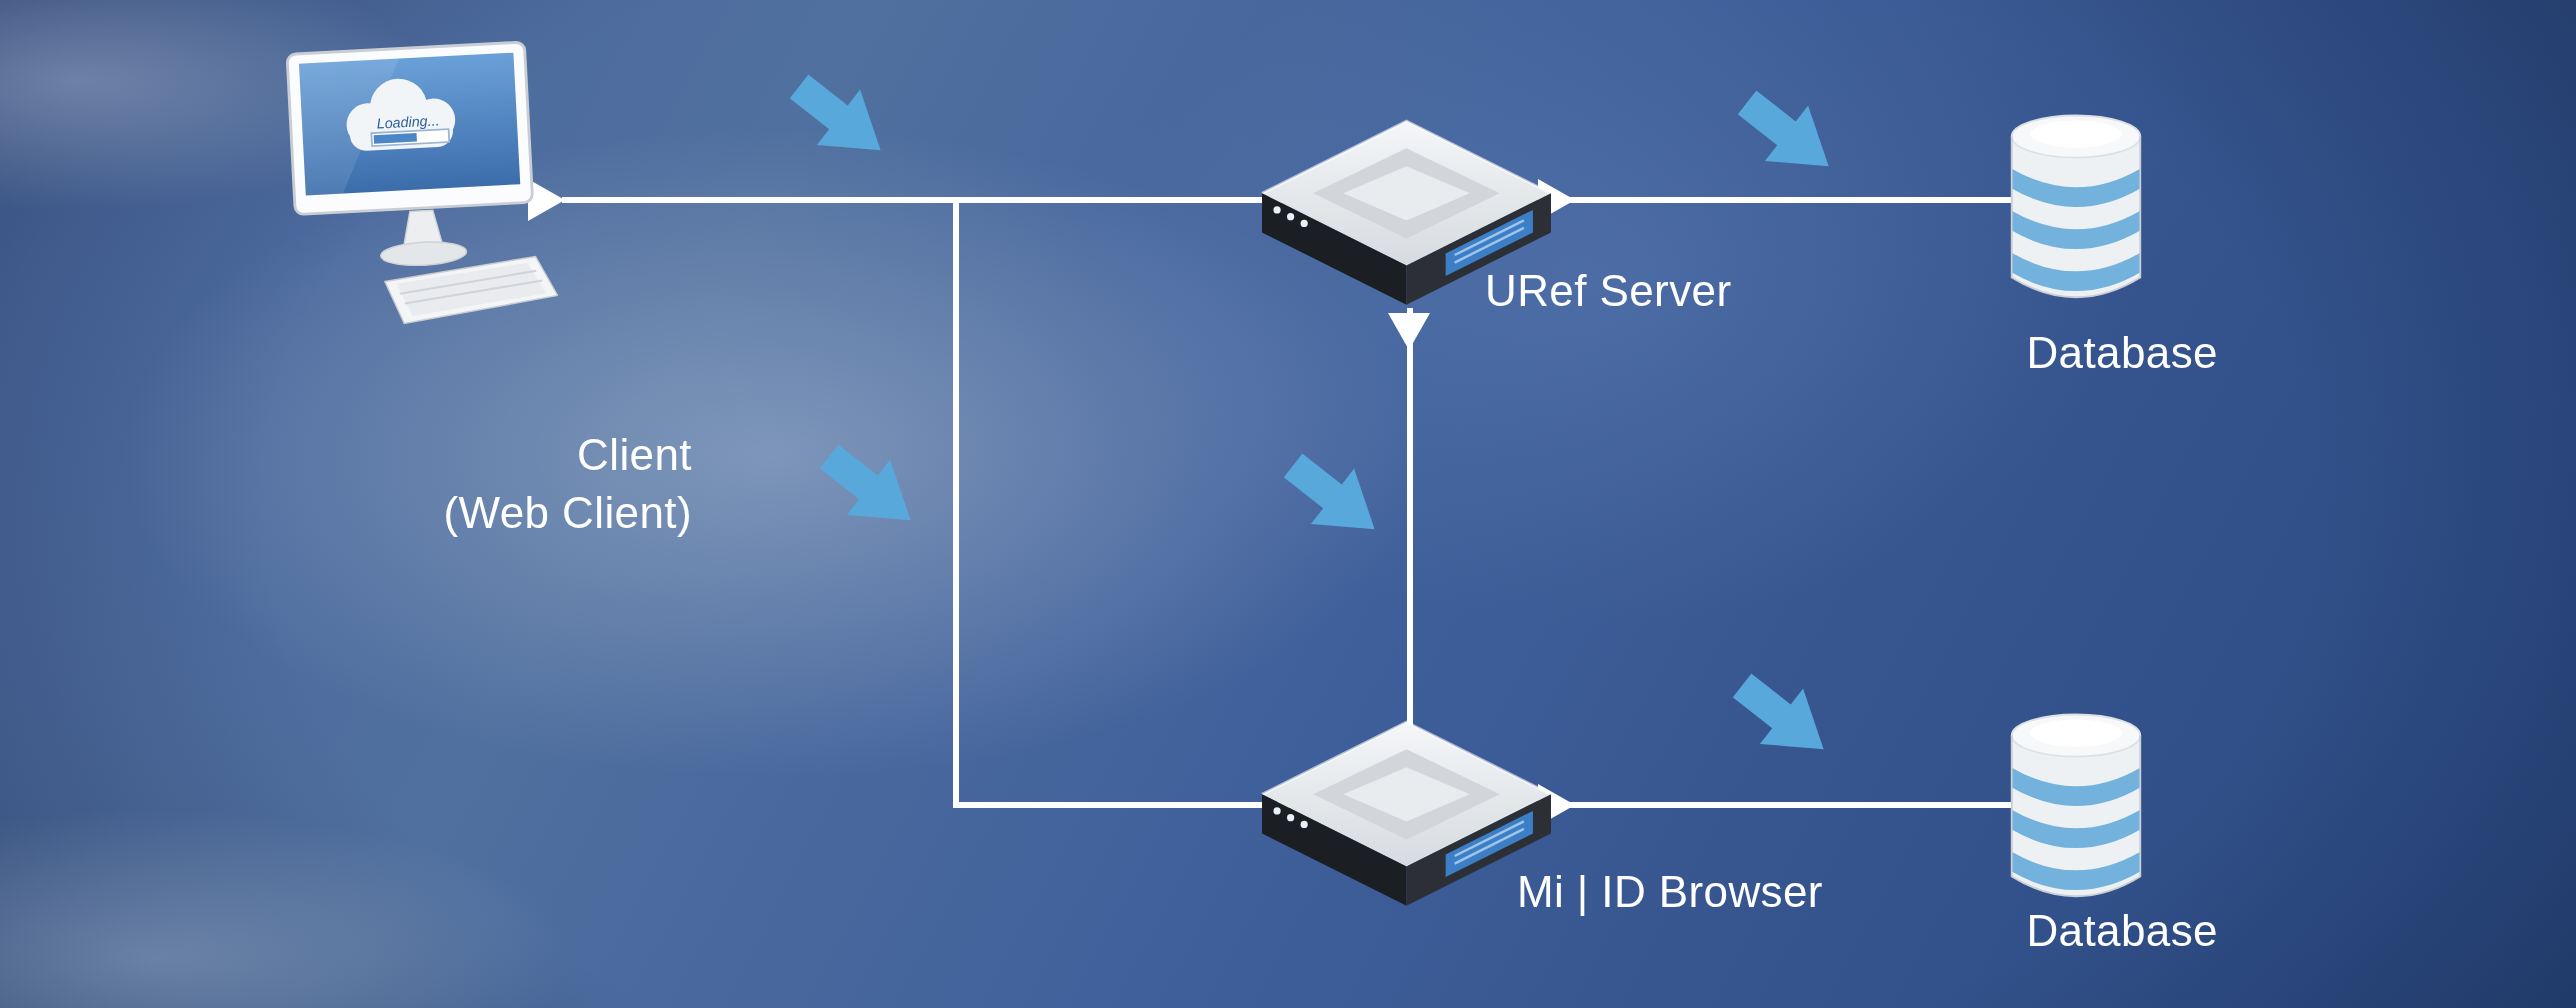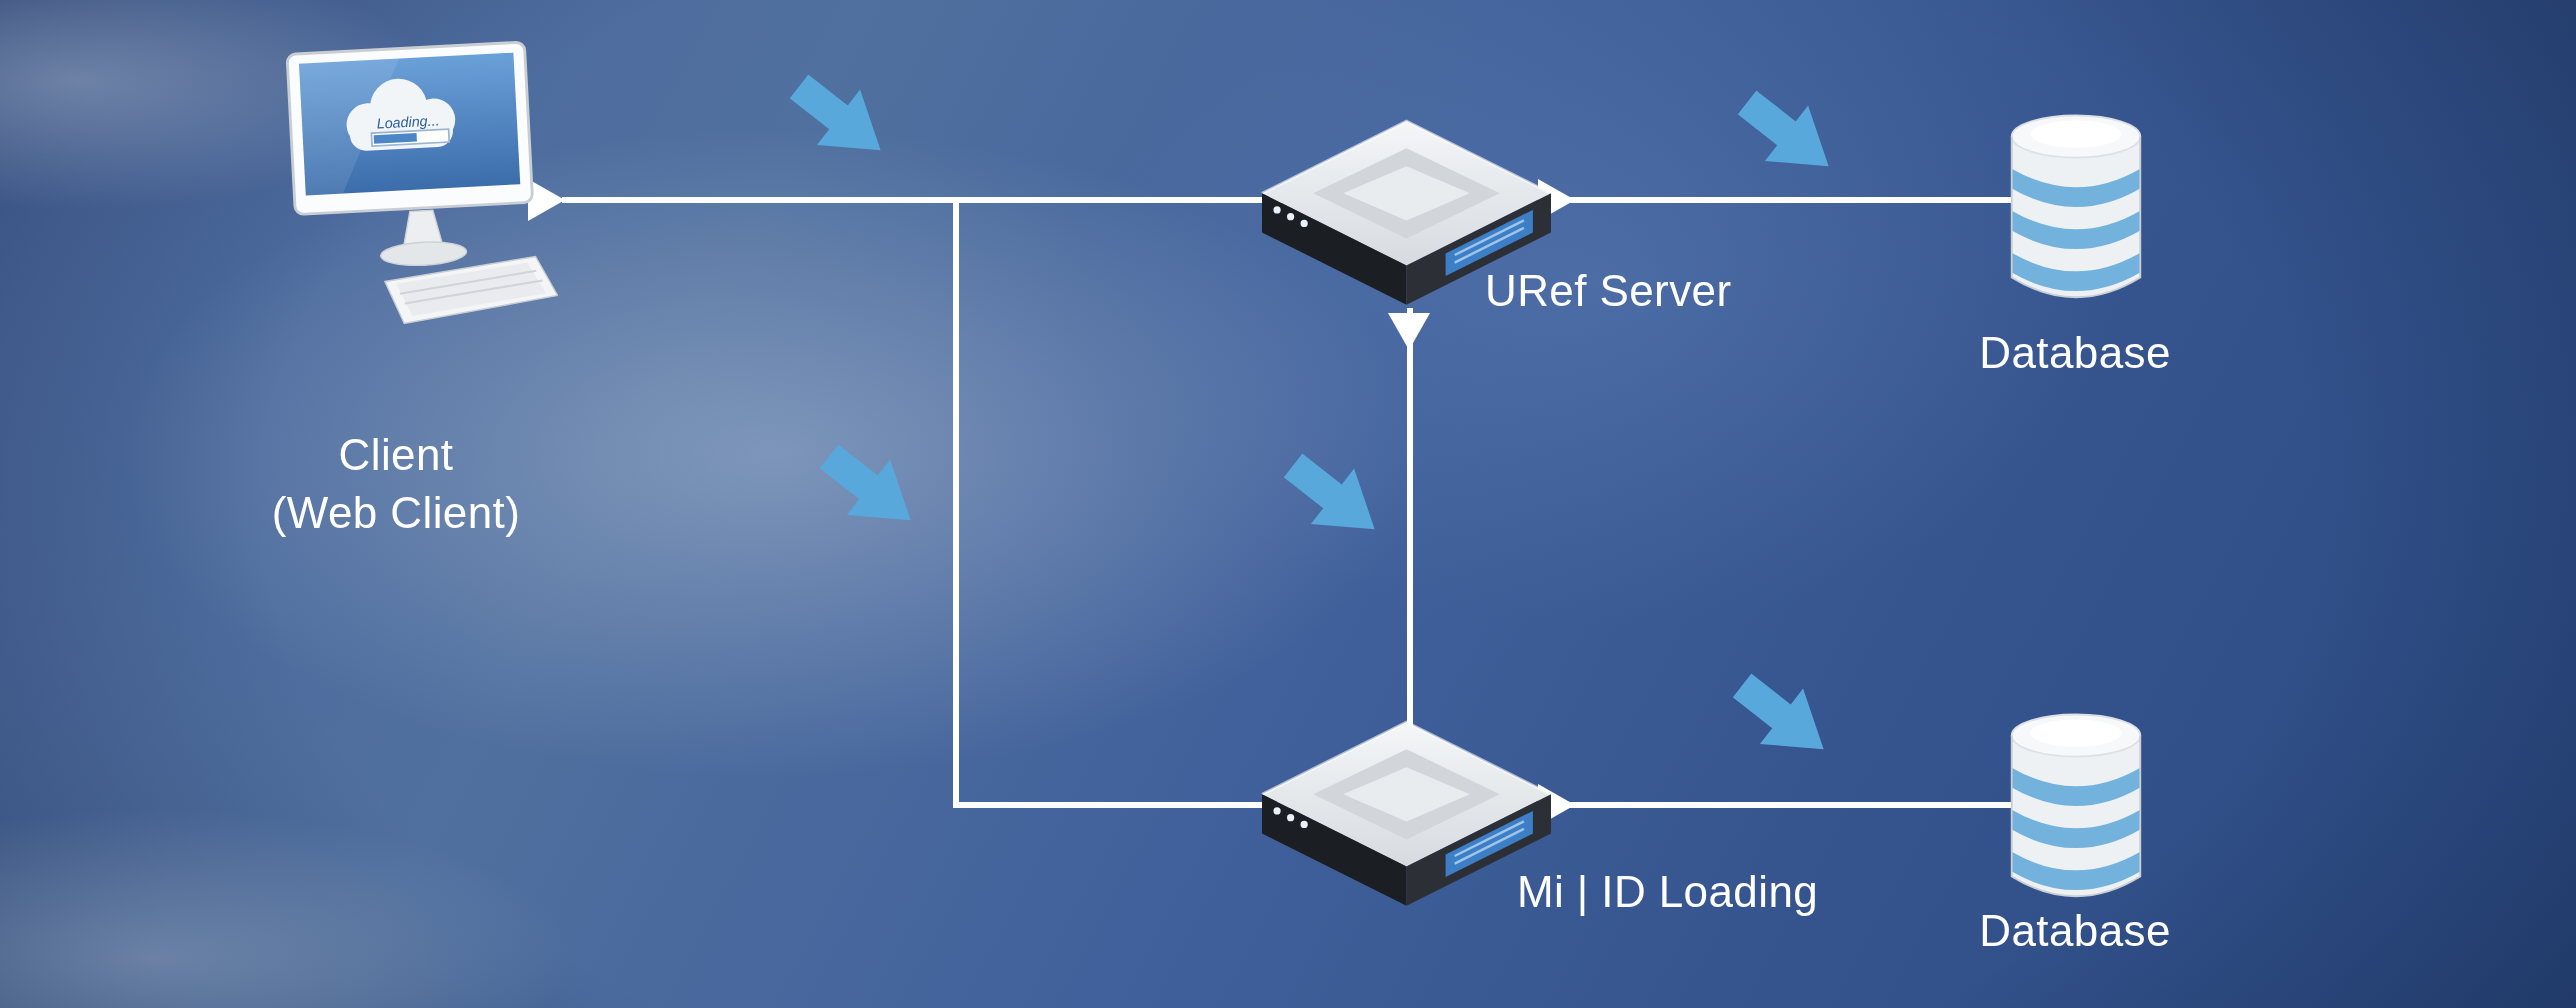--- a/index.html
+++ b/index.html
@@ -15,21 +15,21 @@
       linear-gradient(118deg, #4a679f 0%, #50709f 28%, #41619c 52%, #35548e 74%, #2b4a82 100%);
   }
   .line{position:absolute;background:#ffffff;z-index:1;}
   .tri-right{position:absolute;width:0;height:0;z-index:2;
     border-top:21.5px solid transparent;border-bottom:21.5px solid transparent;border-left:37px solid #ffffff;}
   .tri-down{position:absolute;width:0;height:0;z-index:2;
     border-left:21.5px solid transparent;border-right:21.5px solid transparent;border-top:37px solid #ffffff;}
   .icon{position:absolute;z-index:3;}
   .flow-arrow{position:absolute;z-index:4;transform:rotate(38deg);}
   .label{position:absolute;color:#ffffff;font-size:44px;font-weight:400;z-index:5;white-space:nowrap;letter-spacing:0.4px;}
-  .label.center{text-align:center;white-space:normal;}
+  .label.center{text-align:right;white-space:normal;}
   .client-label{width:544px;line-height:1.32;}
 </style>
 </head>
 <body>
 
 <div class="canvas">
 
   <div class="line" style="left:562px;top:197px;width:852px;height:5.7px;"></div>
   <div class="line" style="left:953px;top:197px;width:5.7px;height:610px;"></div>
   <div class="line" style="left:953px;top:802px;width:458px;height:5.7px;"></div>
@@ -174,27 +174,27 @@
       <path d="M3,32 L3,146 Q55,178 107,146 L107,32 Z" fill="#eef1f4"></path>
       <path d="M3,58  Q55,88 107,58  L107,74  Q55,104 3,74  Z" fill="#73b2dc"></path>
       <path d="M3,92  Q55,122 107,92 L107,108 Q55,138 3,108 Z" fill="#73b2dc"></path>
       <path d="M3,126 Q55,156 107,126 L107,142 Q55,172 3,142 Z" fill="#73b2dc"></path>
       <ellipse cx="55" cy="32" rx="52" ry="17" fill="#f6f8fa" stroke="#dde1e5" stroke-width="1.5"></ellipse>
       <ellipse cx="55" cy="30" rx="37" ry="11" fill="#ffffff"></ellipse>
       <path d="M3,32 L3,146 Q55,178 107,146 L107,32" fill="none" stroke="#c9ced4" stroke-width="1.5"></path>
     </svg>
   </div>
 
-  <div class="label center client-label" style="left:124px;top:426px;">
+  <div class="label center client-label" style="left:148px;top:426px;">
     <div>Client</div>
     <div>(Web Client)</div>
   </div>
 
   <div class="label" style="left:1485px;top:266px;">URef Server</div>
 
-  <div class="label" style="left:1517px;top:867px;">Mi | ID Loading</div>
+  <div class="label" style="left:1517px;top:867px;">Mi | ID Browser</div>
 
   <div class="label center" style="left:1932px;top:328px;width:286px;">Database</div>
 
   <div class="label center" style="left:1932px;top:906px;width:286px;">Database</div>
 
 </div>
 
 
 </body></html>

